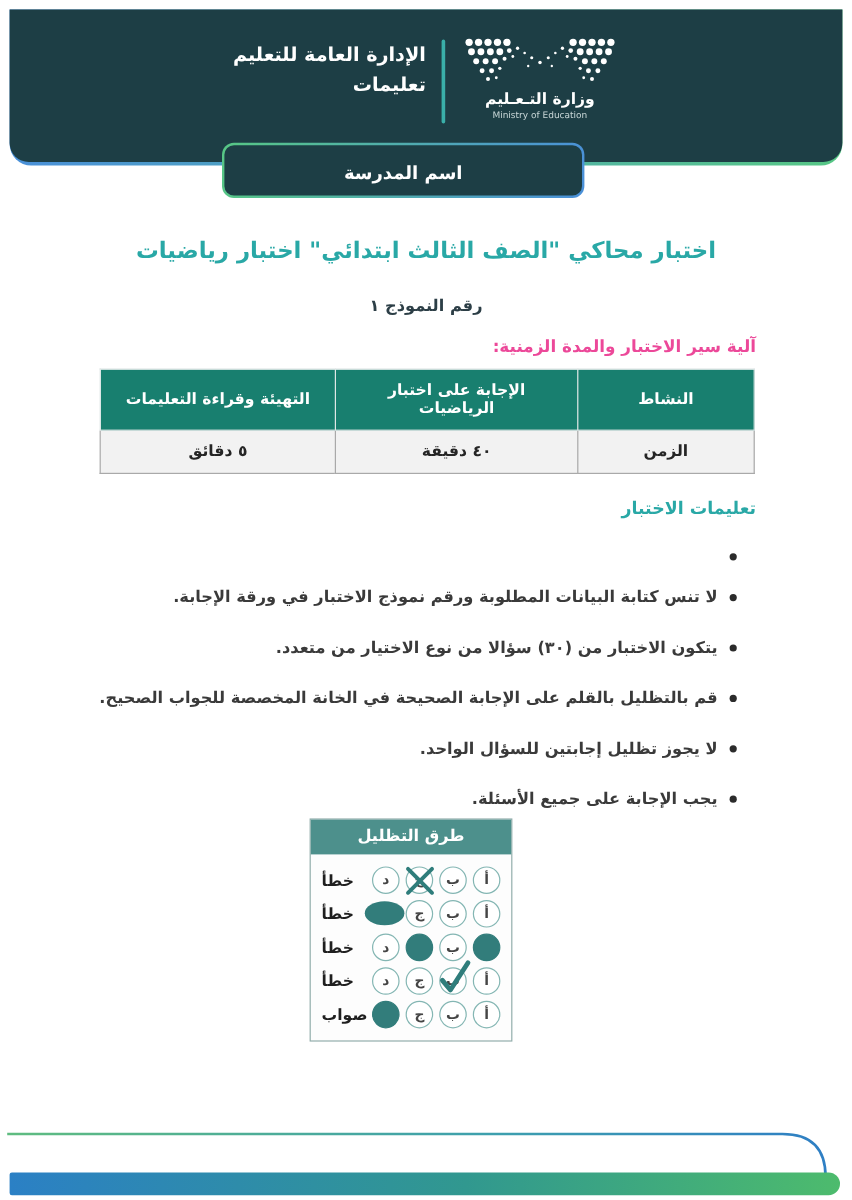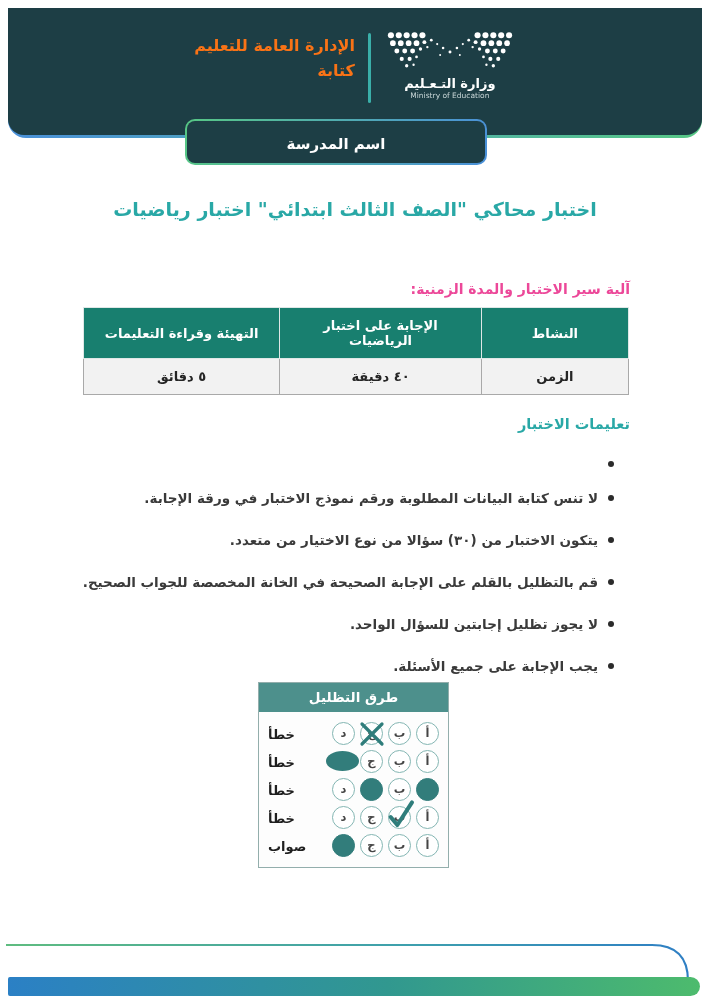--- a/index.html
+++ b/index.html
@@ -11,21 +11,21 @@
   .header-wrap { position:absolute; left:8px; top:8px; width:694px; height:130px;
     background:linear-gradient(to right,#4a90d9,#57c785); border-radius:0 0 18px 18px; padding-bottom:3px; }
   .header { width:100%; height:100%; background:#1d3e45; border-radius:0 0 16px 16px; }
   .brand { display:flex; justify-content:center; align-items:flex-start; gap:13px; padding-top:22px; }
   .logo-block { width:132px; text-align:center; }
   .logo-dots { display:block; margin:0 auto 2px auto; }
   .ministry-ar { color:#ffffff; font-size:13px; font-weight:bold; line-height:15px;text-align:center; }
   .ministry-en { color:#c9d7d8; font-size:7.5px; line-height:10px; }
   .brand-sep { width:3px; height:70px; background:#3aafa9; border-radius:2px; margin-top:3px; }
   .org-lines { text-align:right; padding-top:3px; }
-  .org-line { color:#f97316; font-size:16px; font-weight:bold; line-height:25px; }
+  .org-line { color:#ffffff; font-size:16px; font-weight:bold; line-height:25px; }
   .org-line.teal { color:#f97316;margin-top:39px; }
 
   
   .school-box-wrap { position:absolute; left:185px; top:119px; width:302px; height:46px;
     background:linear-gradient(100deg,#57c785,#4a90d9); border-radius:10px; padding:2px; }
   .school-box { width:100%; height:100%; background:#1d3e45; border-radius:8px;
     display:flex; align-items:center; justify-content:center; }
   .school-box span { color:#ffffff; font-size:15px; font-weight:bold; padding-top:4px; }
 
   
@@ -47,21 +47,21 @@
 
   
   .instr-heading { position:absolute; top:416px; right:80px;
     color:#29a8a6; font-size:14.5px; font-weight:bold; }
   .instr-list { position:absolute; top:453px; right:96px; width:540px; }
   .bullet-row { display:flex; align-items:flex-start; gap:10px; margin-bottom:20px; }
   .bullet-dot { width:6px; height:6px; border-radius:50%; background:#2b2b2b; margin-top:8px; flex:0 0 auto; }
   .bullet-text { color:#3a3a3a; font-size:13.5px; font-weight:bold; line-height:22px; }
 
   
-  .shade-box { position:absolute; left:258px; top:682px; width:191px; border:1.5px solid #93aeac;
+  .shade-box { position:absolute; left:258px; top:682px; width:169px; border:1.5px solid #93aeac;
     background:#fdfdfd; }
   .shade-header { background:#4d908c; color:#ffffff; font-size:13.5px; font-weight:bold;
     text-align:center; padding:6px 0 7px 0; }
   .shade-body { padding:7px 9px 8px 9px; }
   .srow { display:flex; align-items:center; justify-content:space-between; height:28px; }
   .bgroup { display:flex; align-items:center; gap:5px; }
   .bubble { position:relative; width:23px; height:23px; border:1.6px solid #84b6b3; border-radius:50%;
     display:inline-flex; align-items:center; justify-content:center; background:#ffffff; }
   .bubble .bl { font-size:11.5px; font-weight:bold; color:#454545; line-height:1; padding-top:2px; }
   .bubble.filled { background:#327d7b; border-color:#327d7b; }
@@ -138,34 +138,35 @@
               <circle cx="109" cy="36" r="1.7"></circle>
                 <circle cx="102" cy="35" r="1.2"></circle>
             </g>
           </svg>
           <div class="ministry-ar">وزارة التـعـليم</div>
           <div class="ministry-en">Ministry of Education</div>
         </div>
         <div class="brand-sep"></div>
         <div class="org-lines">
           <div class="org-line">الإدارة العامة للتعليم</div>
-          <div class="org-line">كتابة</div>
+          <div class="org-line">تعليمات</div>
           <div class="org-line teal">مكتب التعليم</div>
         </div>
       </div>
     </div>
   </div>
 
   <div class="school-box-wrap">
     <div class="school-box">
       <span>اسم المدرسة</span>
     </div>
   </div>
 
   <div class="doc-title">اختبار محاكي "الصف الثالث ابتدائي" اختبار رياضيات</div>
+  <div class="model-number">رقم النموذج ١</div>
 
   <div class="sched-heading">آلية سير الاختبار والمدة الزمنية:</div>
   <table class="sched-table">
     <thead>
       <tr>
         <th class="c1">النشاط</th>
         <th class="c2">الإجابة على اختبار الرياضيات</th>
         <th class="c3">التهيئة وقراءة التعليمات</th>
       </tr>
     </thead>

